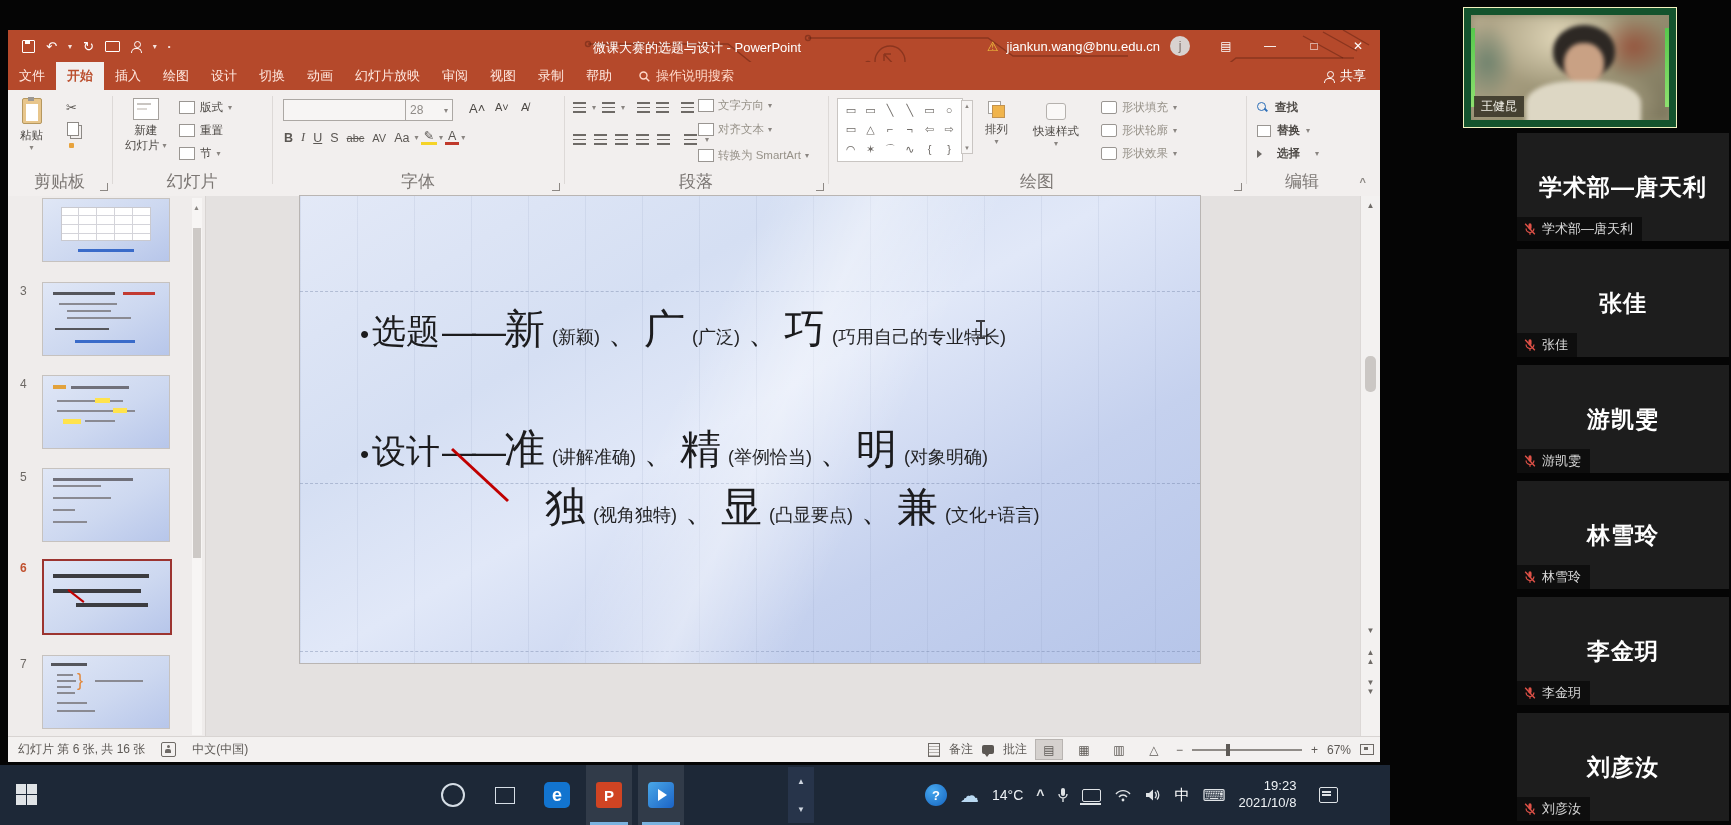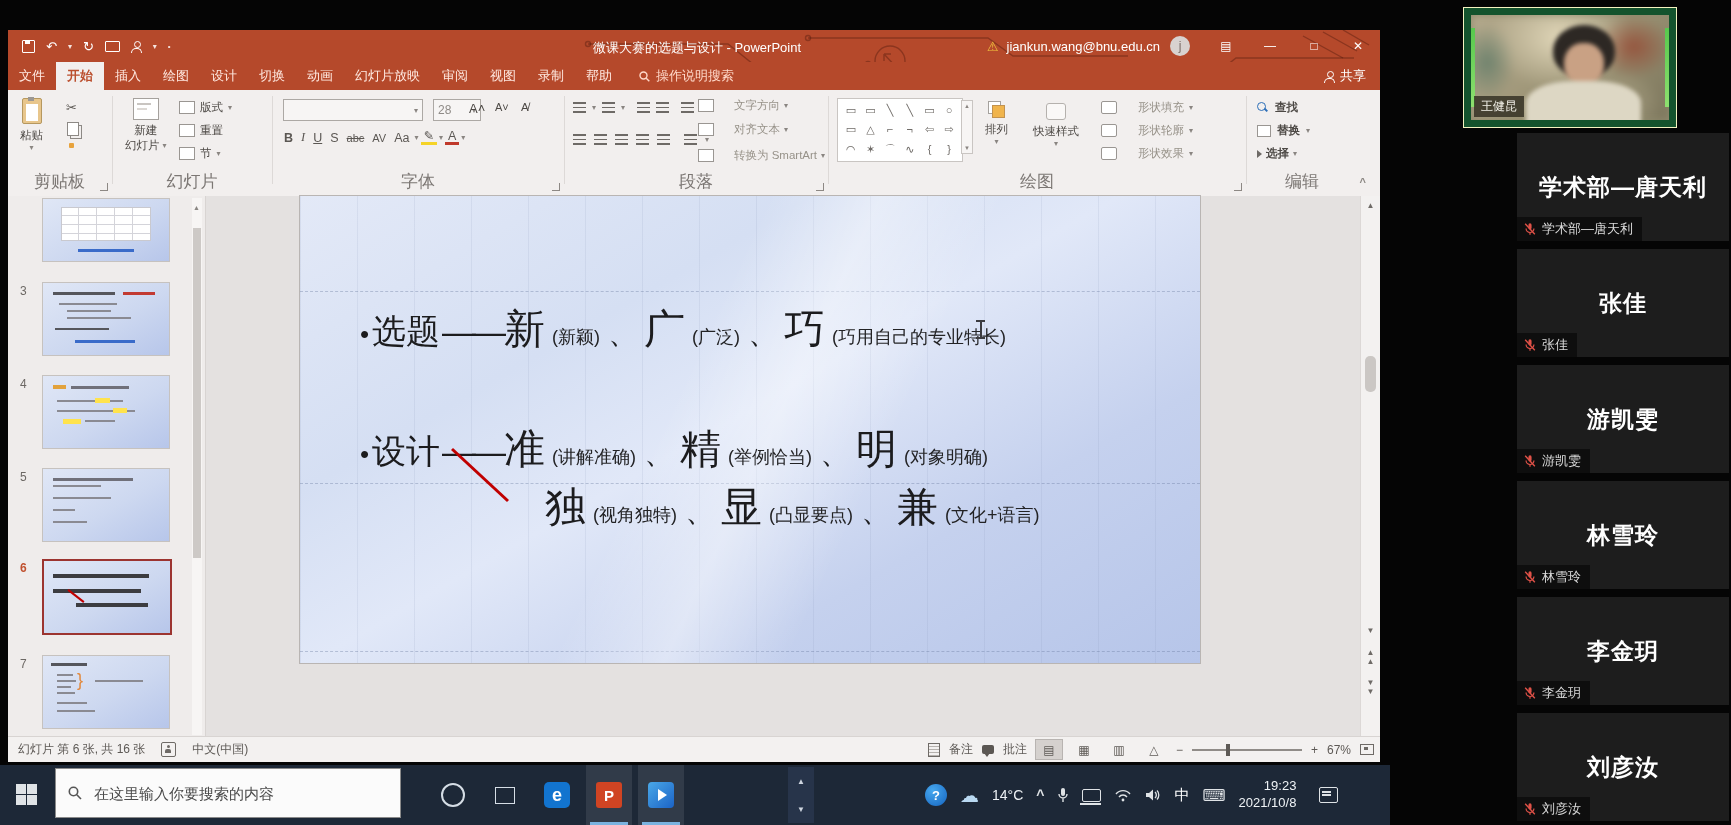--- a/index.html
+++ b/index.html
@@ -34,21 +34,21 @@
   .deco{position:absolute;left:560px;top:0;pointer-events:none;}
 
   
   .ribbon{position:absolute;left:0;top:60px;width:100%;height:106px;background:#f2efee;border-bottom:1px solid #d5d1cf;}
   .rgroup{position:absolute;top:0;height:100%;}
   .gsep{position:absolute;top:6px;height:88px;width:1px;background:#ddd9d7;}
   .glabel{position:absolute;bottom:3px;left:0;width:100%;text-align:center;font-size:17px;color:#7c7774;}
   .dlg{position:absolute;right:3px;bottom:5px;width:7px;height:7px;border-right:1.2px solid #8d8884;border-bottom:1.2px solid #8d8884;}
   .bigbtn{display:flex;flex-direction:column;align-items:center;font-size:11.5px;color:#4d4945;}
   .rtxt{font-size:11.5px;color:#4d4945;}
-  .rtxt.dim{color:#979289;margin-left:16px;}
+  .rtxt.dim{color:#979289;}
   .cv{font-size:8px;color:#8a8581;}
   .clipboard{width:18px;height:24px;background:#e8c68c;border:1px solid #b6985f;border-radius:2px;position:relative;}
   .clipboard:before{content:"";position:absolute;left:3px;top:5px;right:3px;bottom:2px;background:#fff;}
   .clipboard:after{content:"";position:absolute;left:5px;top:-2px;width:6px;height:4px;background:#9b9793;}
   .mini{width:14px;height:11px;border:1px solid #9a9692;background:#fff;}
   .newslide{width:24px;height:20px;border:1px solid #a5a19d;background:#fff;position:relative;}
   .newslide:before{content:"";position:absolute;left:3px;top:4px;width:14px;height:2px;background:#c9c5c1;}
   .newslide:after{content:"";position:absolute;left:3px;top:9px;width:10px;height:2px;background:#dcd8d4;}
   .copyic{width:10px;height:12px;border:1px solid #8d8985;background:#fff;box-shadow:3px 3px 0 -1px #f2efee,3px 3px 0 0 #8d8985;}
   .brush{width:3px;height:12px;background:#8d8985;transform:rotate(40deg);border-radius:1px;position:relative;}
@@ -290,21 +290,21 @@
         </div>
         <div class="glabel">幻灯片</div>
       </div>
       <div class="gsep" style="left:264px;"></div>
 
       <div class="rgroup" style="left:265px;width:290px;">
         <div class="abs combo" style="left:10px;top:9px;width:130px;">
           <span></span>
             <span class="cv">▾</span>
         </div>
-        <div class="abs combo" style="left:160px;top:9px;width:38px;">
+        <div class="abs combo" style="left:132px;top:9px;width:38px;">
           <span>28</span>
             <span class="cv">▾</span>
         </div>
         <span class="abs rtxt" style="left:196px;top:11px;font-size:13px;">A˄</span>
         <span class="abs rtxt" style="left:222px;top:11px;font-size:11px;">A˅</span>
         <span class="abs rtxt" style="left:248px;top:11px;">A̸</span>
         <div class="abs" style="left:8px;top:40px;display:flex;align-items:center;gap:2px;">
           <span class="fbtn" style="font-weight:bold;">B</span>
           <span class="fbtn" style="font-style:italic;font-family:'Liberation Serif','DejaVu Serif',serif;">I</span>
           <span class="fbtn" style="text-decoration:underline;">U</span>
@@ -422,21 +422,21 @@
       <div class="rgroup" style="left:1239px;width:110px;">
         <div class="abs" style="left:10px;top:10px;display:flex;align-items:center;gap:6px;">
           <span class="magnifier"></span>
           <span class="rtxt" style="font-weight:bold;">查找</span>
         </div>
         <div class="abs" style="left:10px;top:33px;display:flex;align-items:center;gap:6px;">
           <span class="mini" style="width:12px;height:10px;"></span>
           <span class="rtxt" style="font-weight:bold;">替换</span>
           <span class="cv">▾</span>
         </div>
-        <div class="abs" style="left:10px;top:56px;display:flex;align-items:center;gap:4px;">
+        <div class="abs" style="left:10px;top:56px;display:flex;align-items:center;gap:15px;">
           <span class="selarrow"></span>
           <span class="rtxt" style="font-weight:bold;">选择</span>
           <span class="cv">▾</span>
         </div>
         <div class="glabel">编辑</div>
       </div>
       <span class="collapse">^</span>
     </div>
 
     <div class="workarea">
@@ -602,27 +602,20 @@
     </div>
   </div>
 
   <div class="taskbar">
     <div class="winlogo">
         <div></div>
         <div></div>
         <div></div>
         <div></div>
       </div>
-    <div class="tsearch">
-      <svg width="14" height="14" style="margin:0 10px 0 12px;">
-        <circle cx="5.5" cy="5.5" r="4.2" fill="none" stroke="#555" stroke-width="1.6"></circle>
-        <line x1="8.8" y1="8.8" x2="13" y2="13" stroke="#555" stroke-width="1.6"></line>
-      </svg>
-      <input type="text" readonly="" placeholder="在这里输入你要搜索的内容" style="">
-    </div>
     <div class="tbtn" style="left:430px;">
         <span class="cortana"></span>
       </div>
     <div class="tbtn" style="left:482px;">
         <span class="taskview"></span>
       </div>
     <div class="tbtn" style="left:534px;">
         <span class="edgeic">e</span>
       </div>
     <div class="tbtn active" style="left:586px;">

